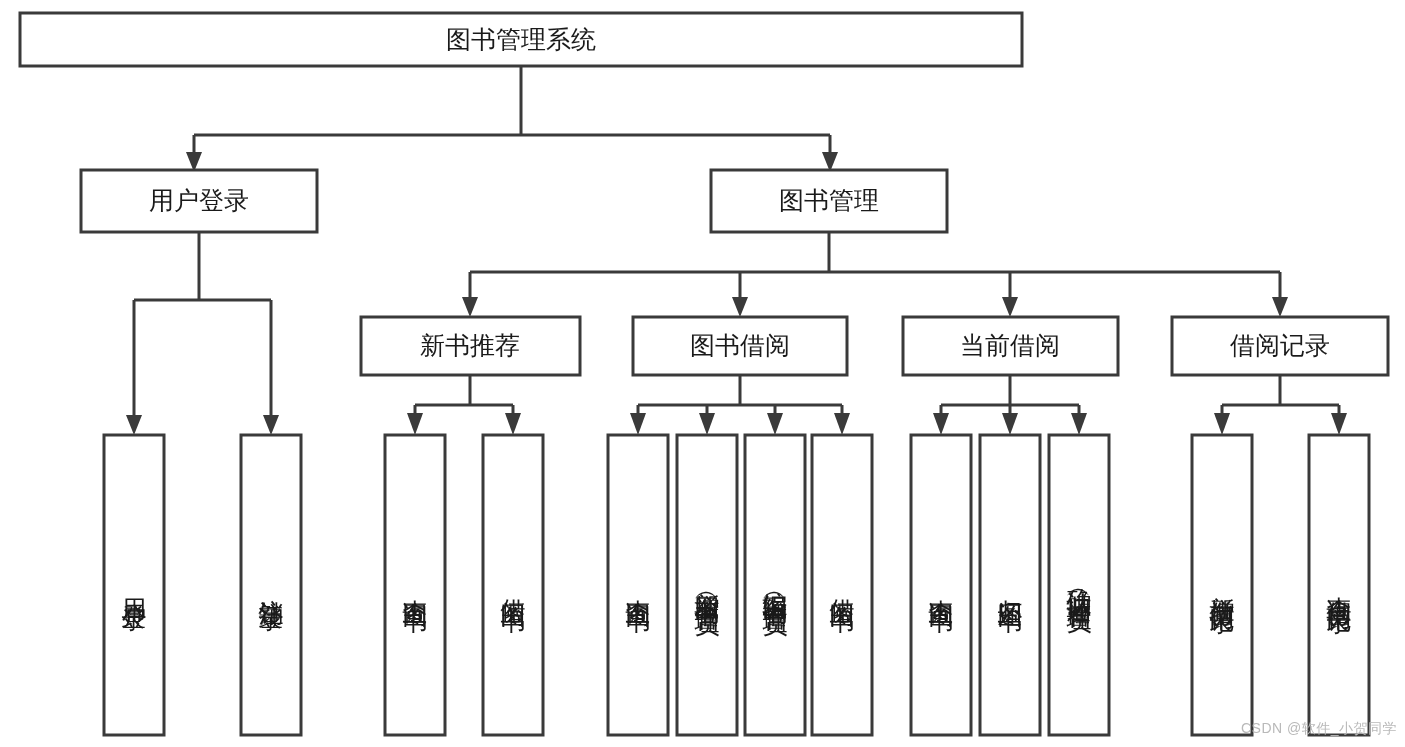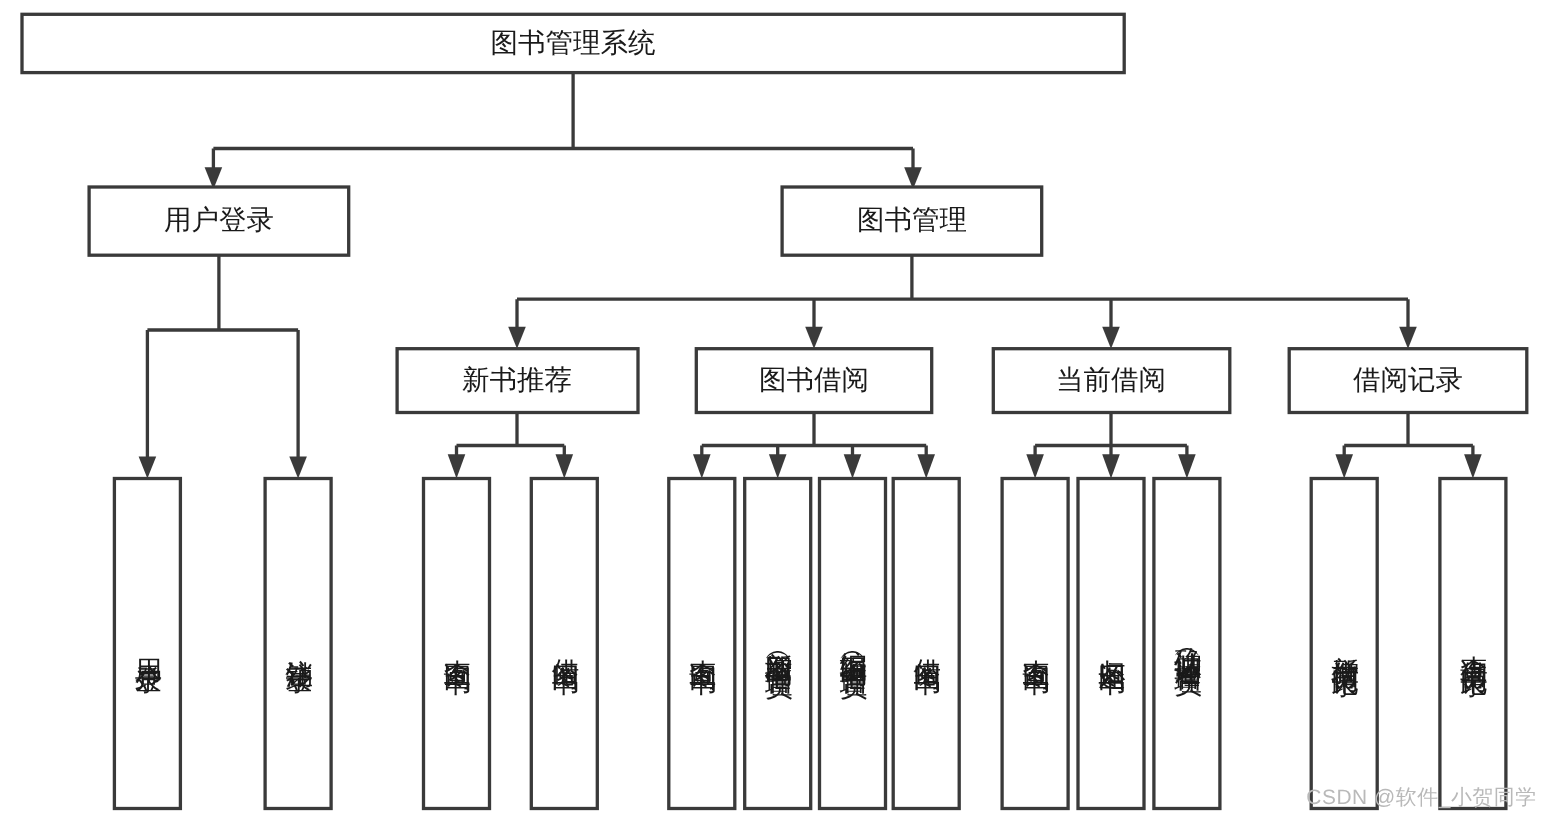--- a/index.html
+++ b/index.html
@@ -62,21 +62,21 @@
     justify-content: center;
     text-align: center;
     white-space: nowrap;
     pointer-events: none;
   }
   .watermark {
     position: absolute;
     right: 8px;
     bottom: 4px;
     font-family: "Liberation Sans", "DejaVu Sans", sans-serif;
-    font-size: 19px;
+    font-size: 14px;
     color: #b9b9b9;
     letter-spacing: 0.5px;
     white-space: nowrap;
   }
 </style>
 </head>
 <body>
 
 <div id="diagram-root">
 

